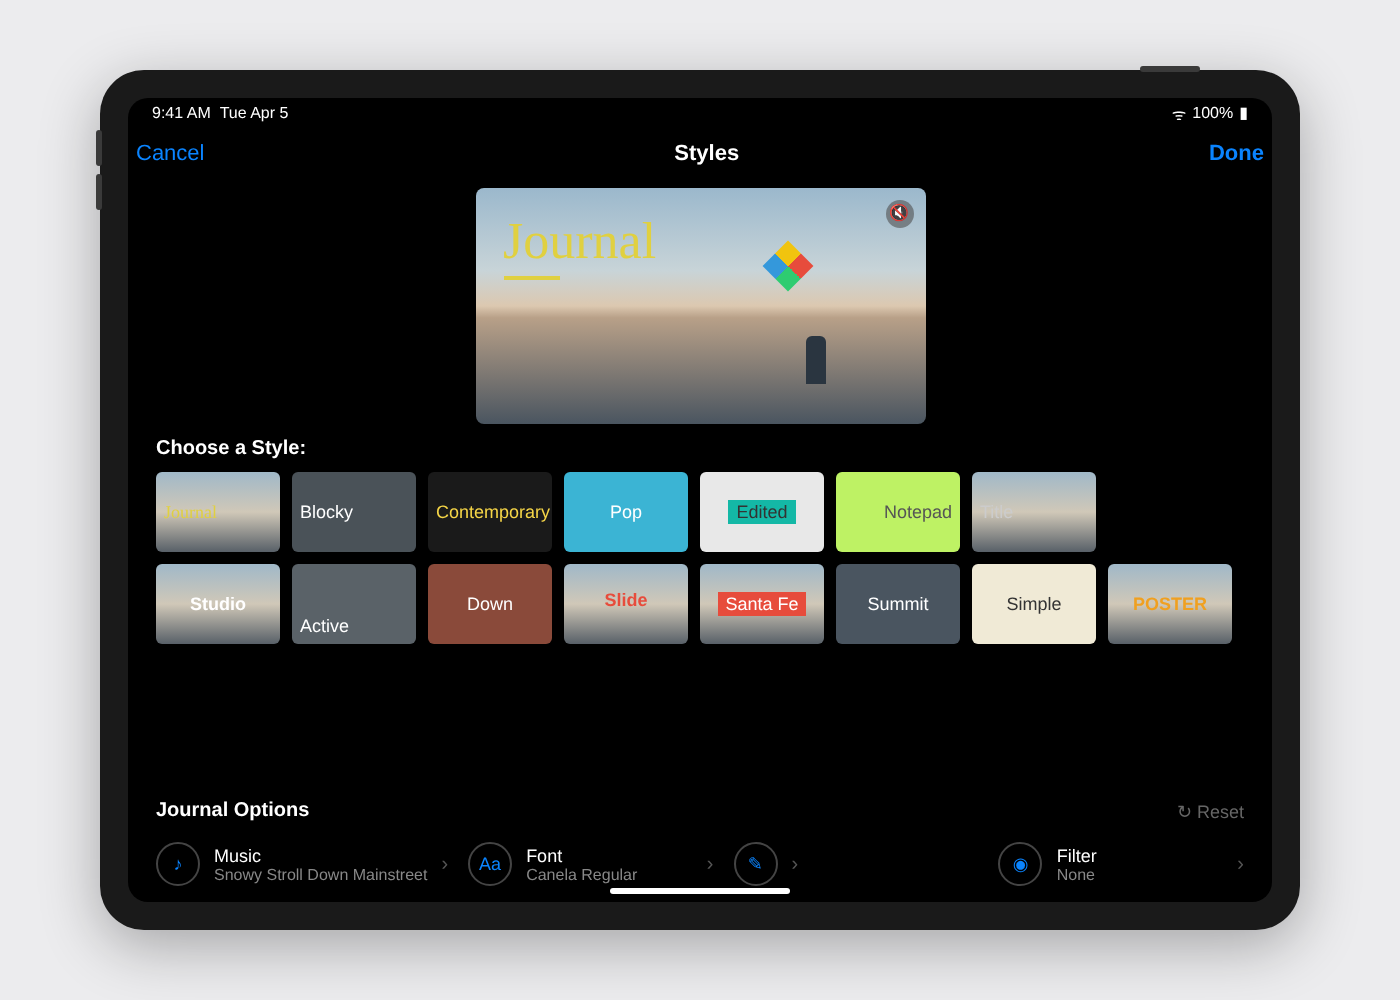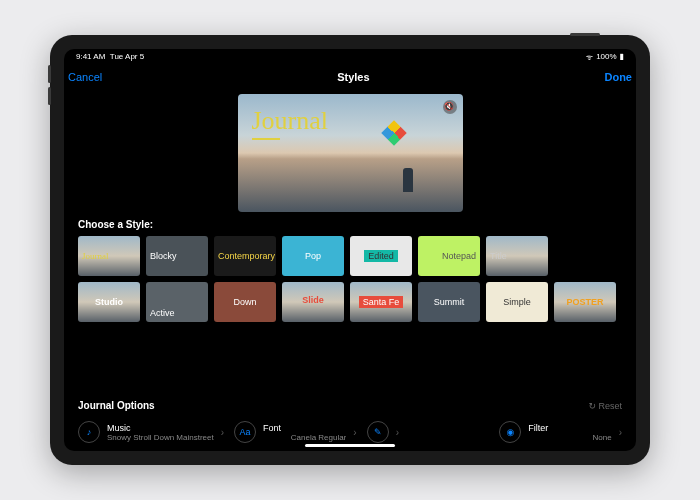--- a/index.html
+++ b/index.html
@@ -192,21 +192,21 @@
   border: 1px solid #444;
   display: flex;
   align-items: center;
   justify-content: center;
   font-size: 9px;
   color: #0a84ff;
   flex-shrink:0;
 }
 .option-text { display: flex; flex-direction: column; overflow:hidden; flex:1;}
 .option-label { color: #fff; font-size: 9px; }
-.option-value { color: #888; font-size: 8px; white-space:nowrap; overflow:hidden; text-overflow:ellipsis;text-align:right;}
+.option-value { color: #888; font-size: 8px; white-space:nowrap; overflow:hidden; text-overflow:ellipsis;}
 .option-chev { color: #555; font-size: 10px; }
 .home-indicator {
   position: absolute;
   bottom: 4px;
   left: 50%;
   transform: translateX(-50%);
   width: 90px;
   height: 3px;
   background: #fff;
   border-radius: 2px;

